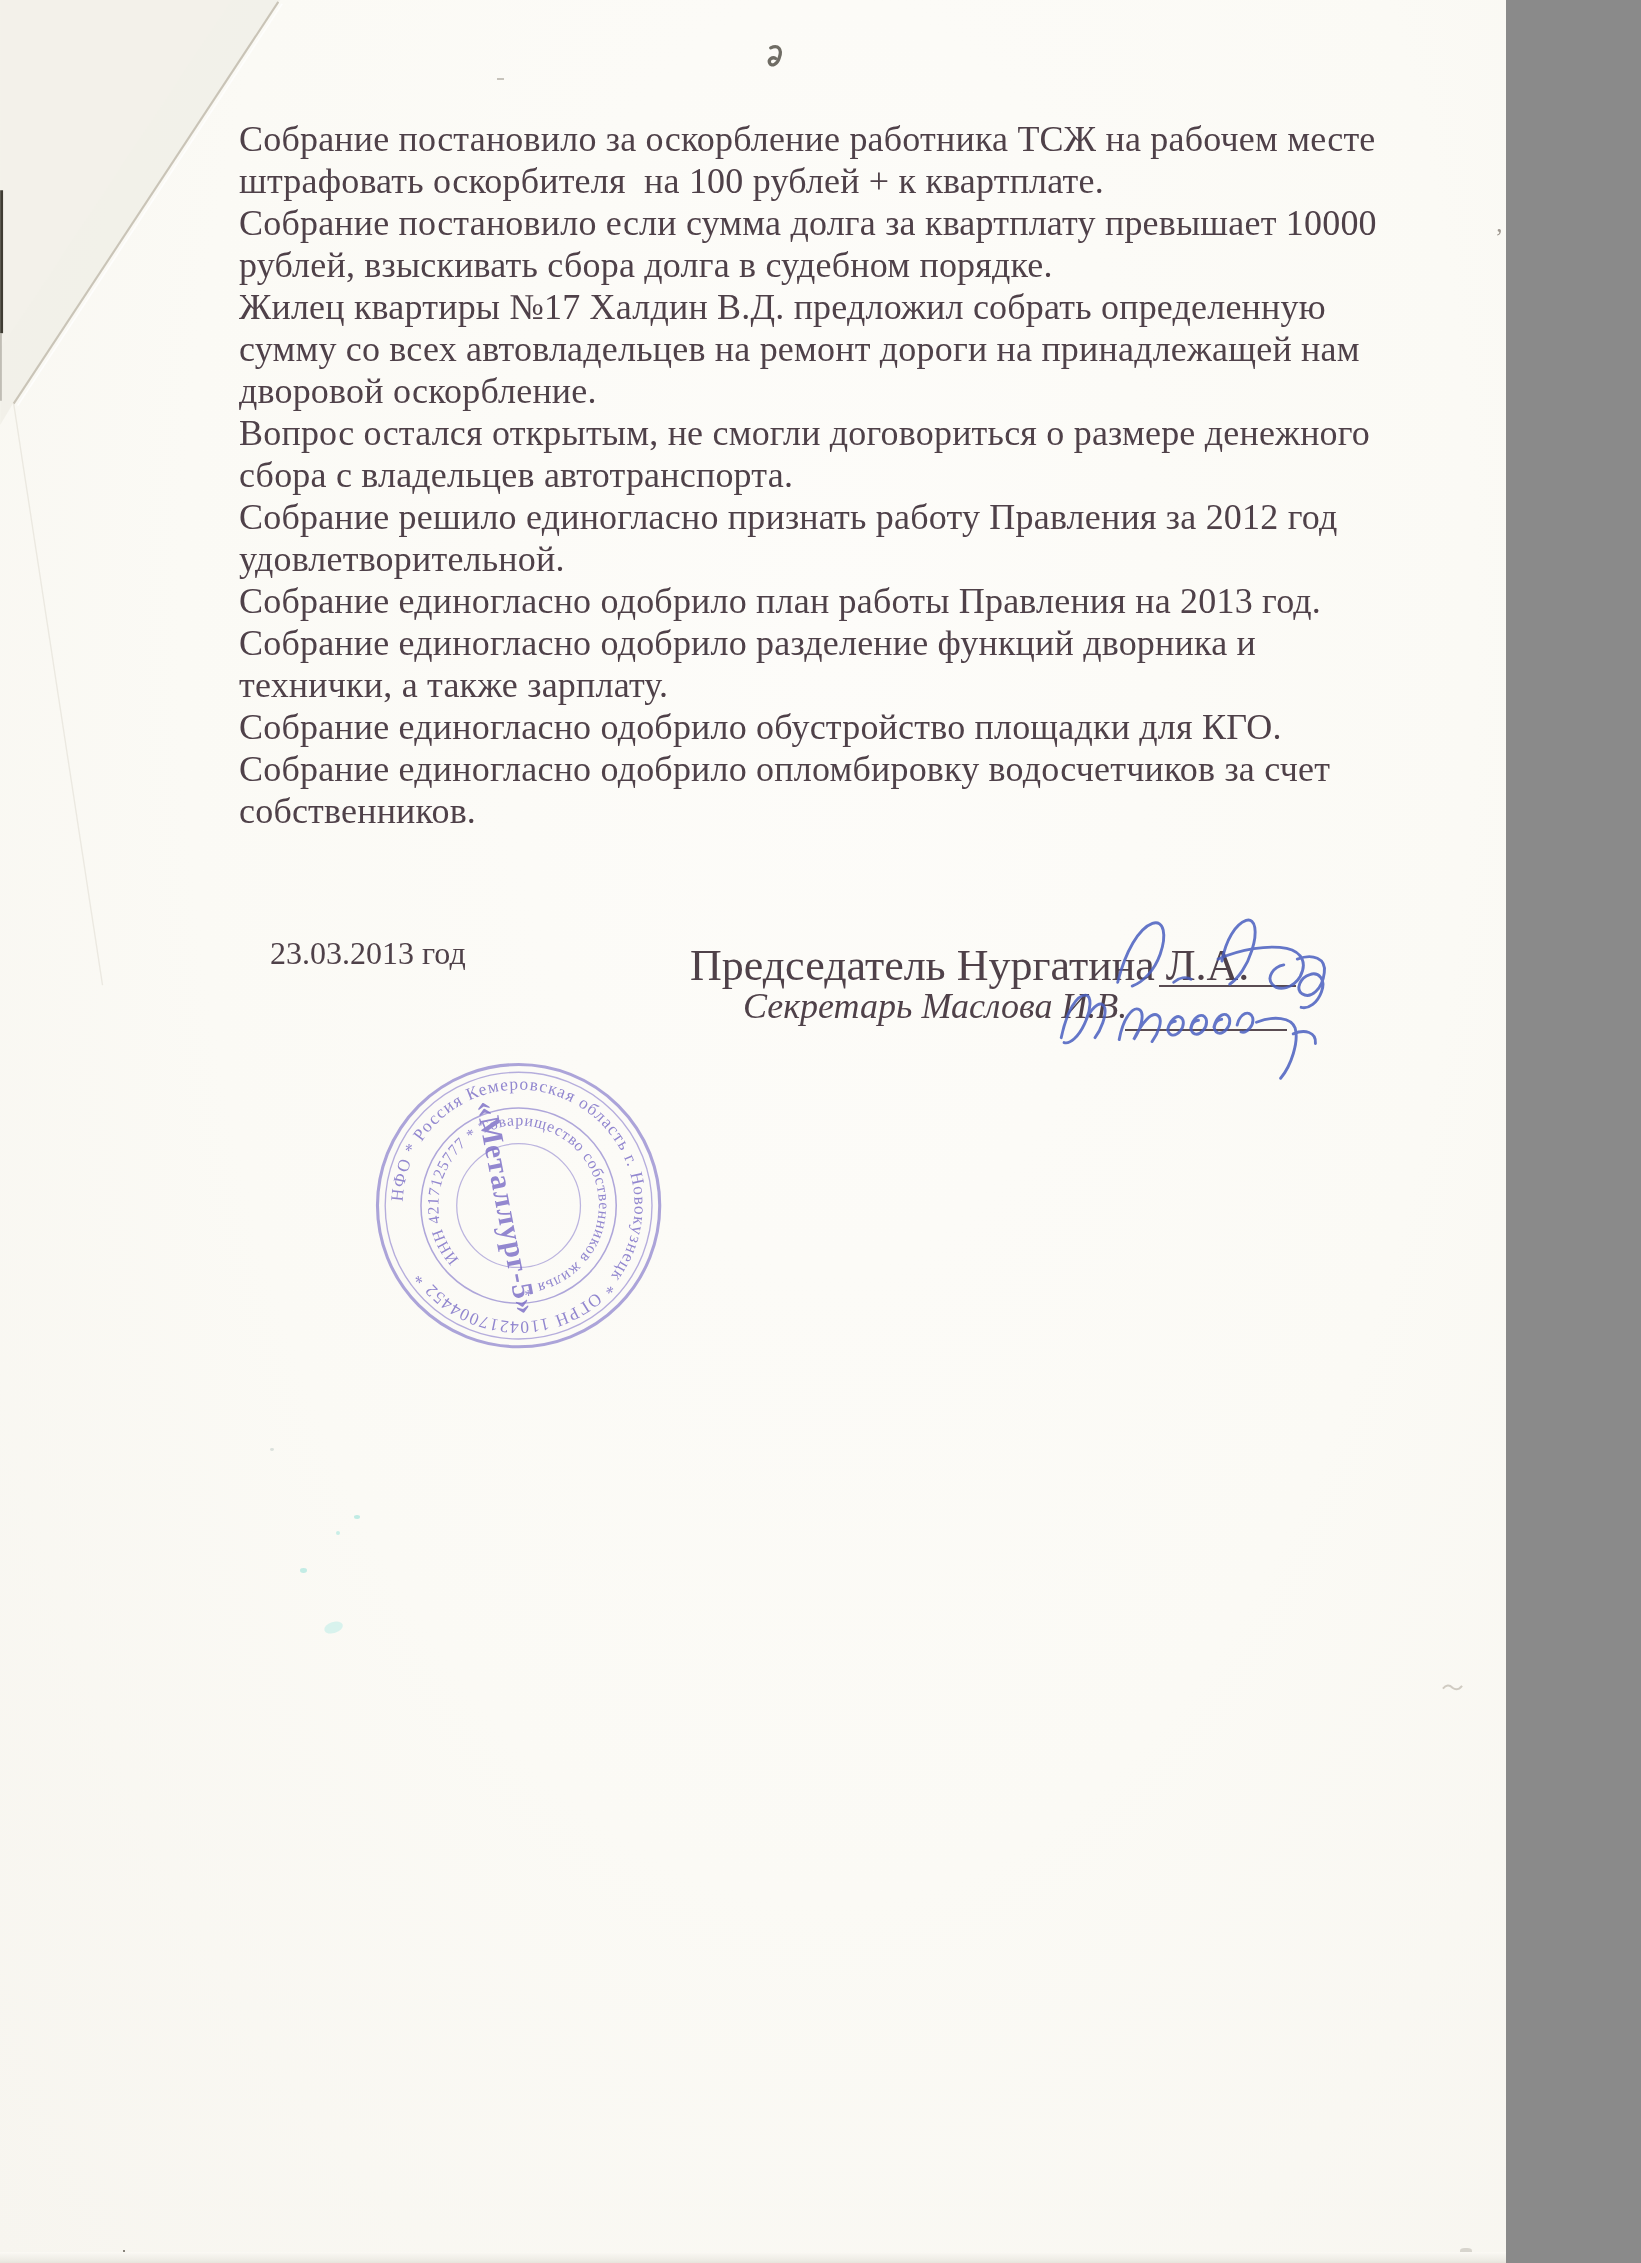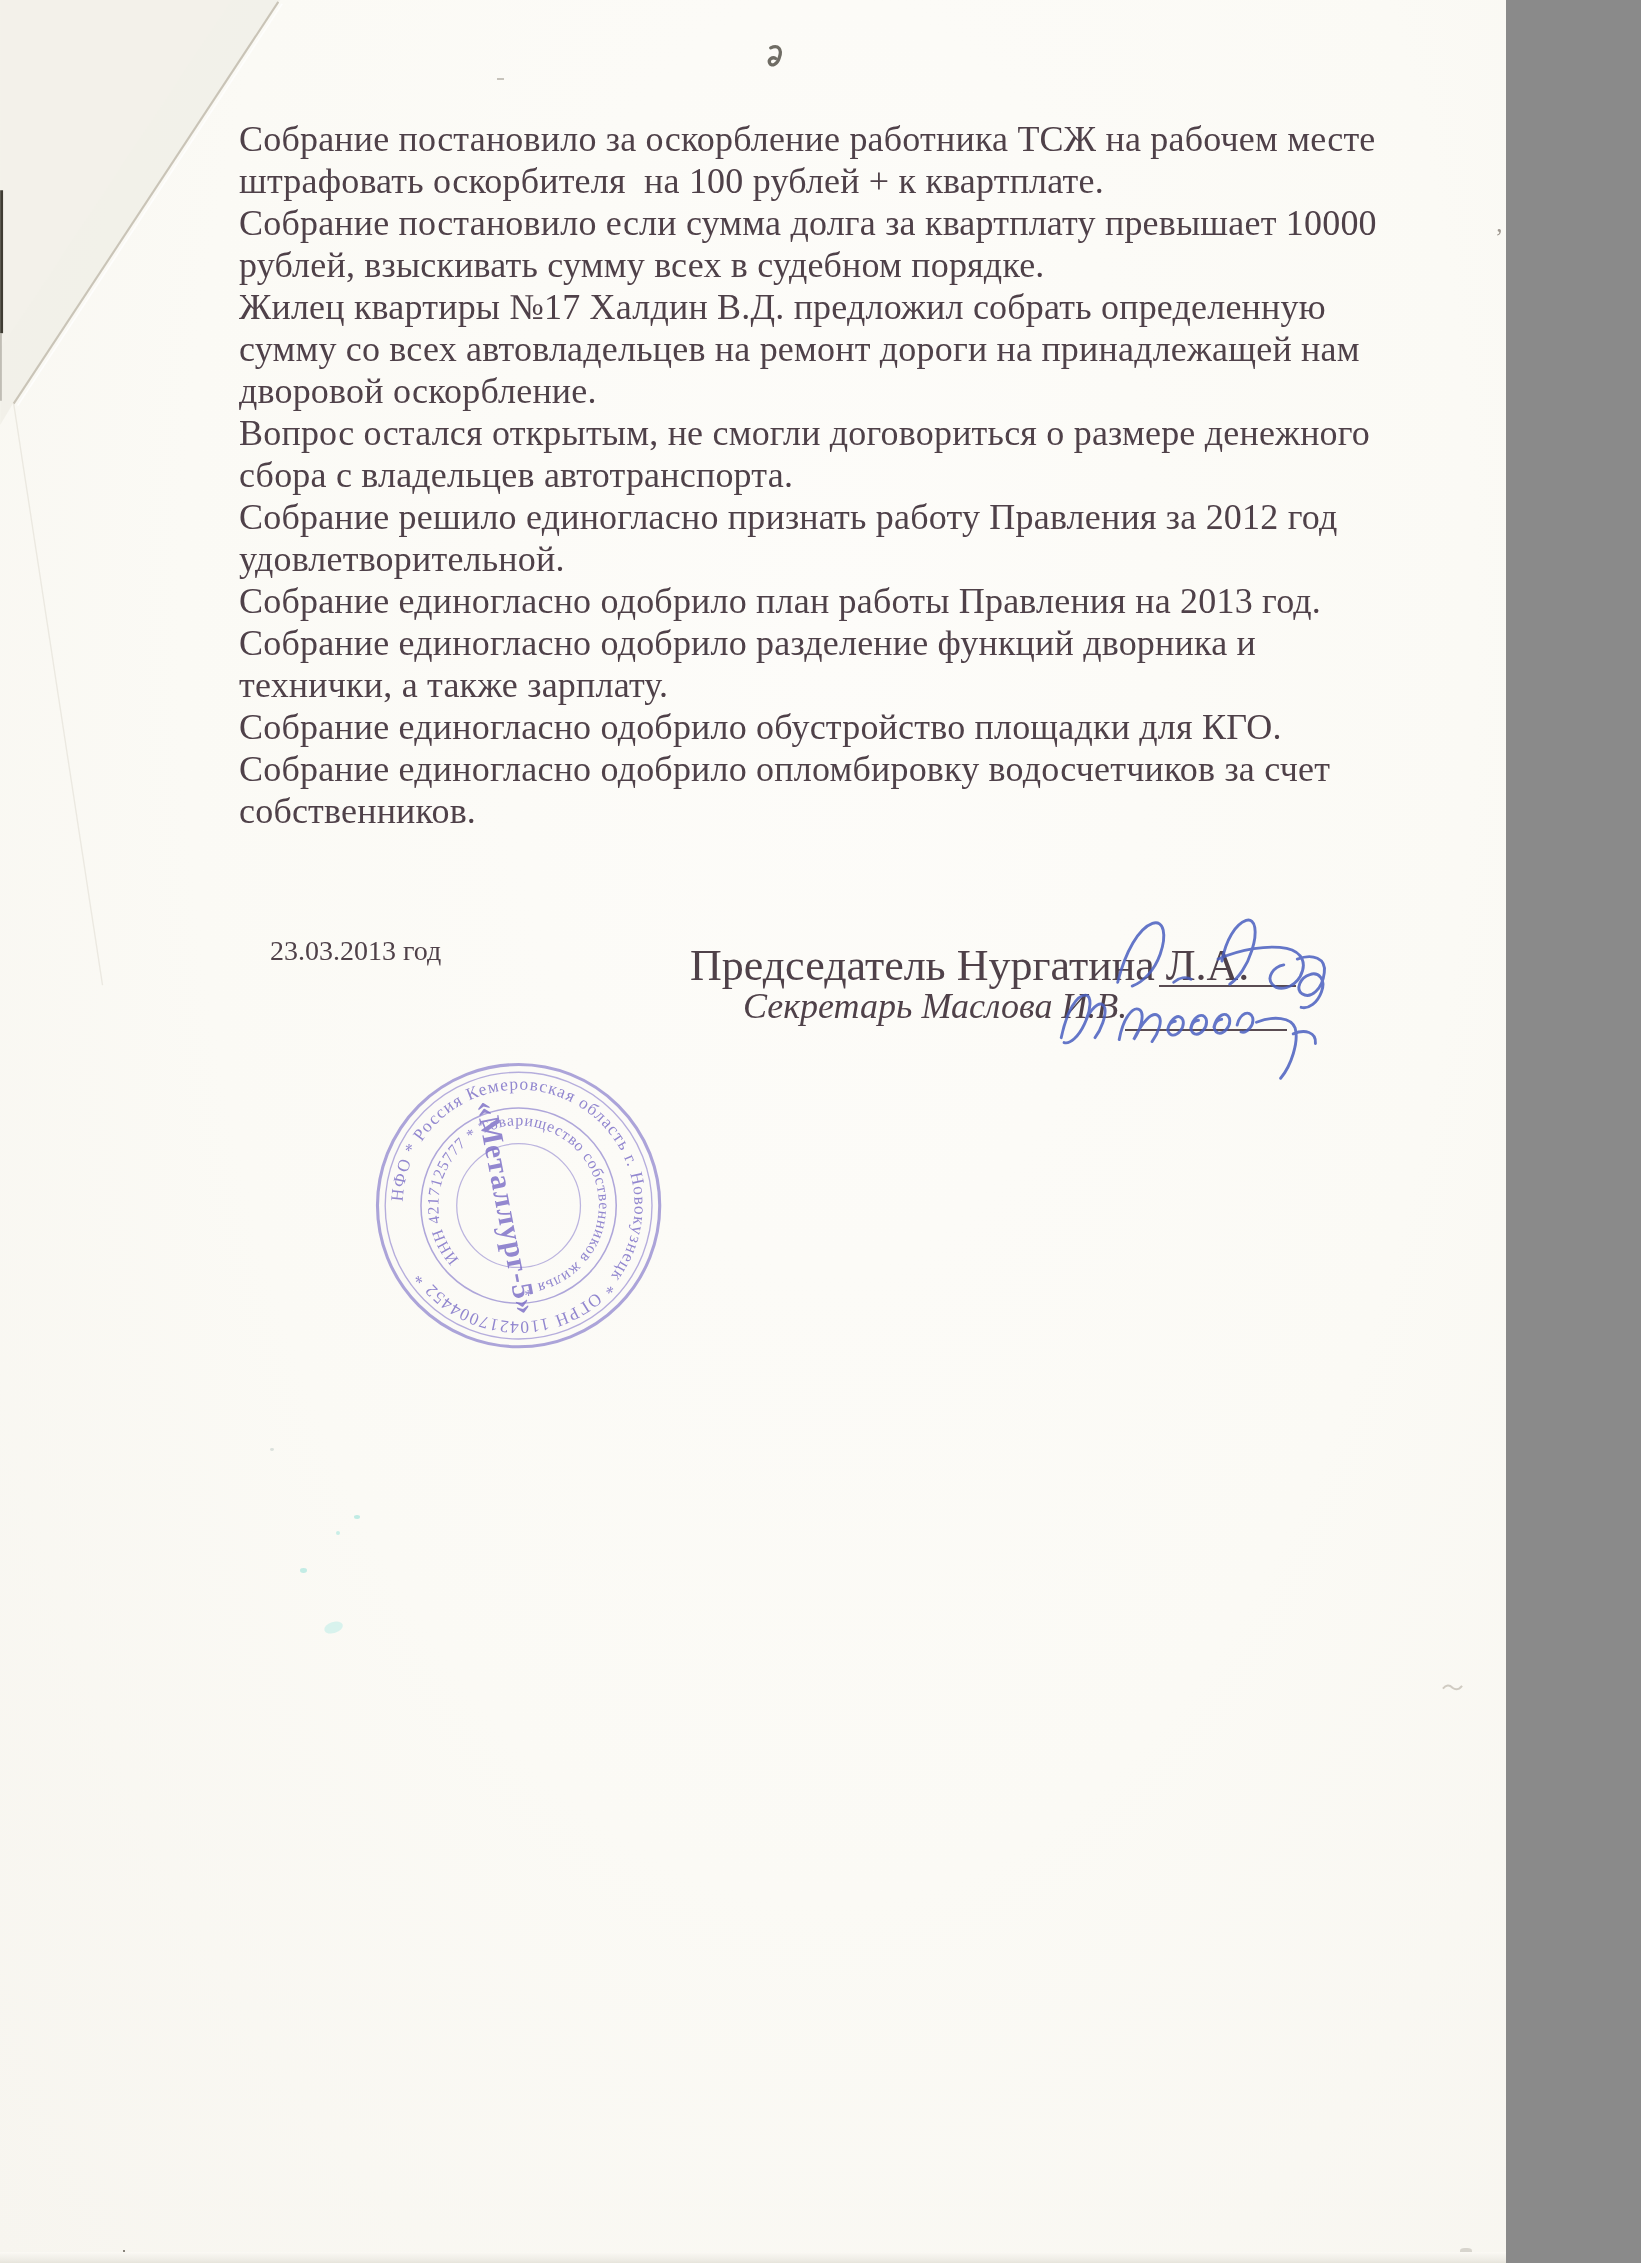--- a/index.html
+++ b/index.html
@@ -7,21 +7,21 @@
     position:relative;width:1506px;height:2263px;overflow:hidden;
     background:radial-gradient(ellipse at 55% 28%, #fdfcf9 0%, #fbfaf5 55%, #f7f5ef 100%);
     font-family:"Liberation Serif","DejaVu Serif",serif;
   }
   .tline{
     position:relative;white-space:pre;
     font-size:36px;line-height:42px;color:#4f4149;letter-spacing:0.2px;
   }
   .body-text{position:absolute;left:239px;top:118px;width:1274px;}
   .date-sign-row{position:absolute;left:0;top:0;width:1641px;}
-  .date-text{position:absolute;left:270px;top:935px;font-size:28px;color:#4f4149;white-space:pre;}
+  .date-text{position:absolute;left:270px;top:935px;font-size:32px;color:#4f4149;white-space:pre;}
   .chairman-label{position:absolute;left:690px;top:940px;font-size:44px;color:#4f4149;white-space:pre;}
   .secretary-label{position:absolute;left:743px;top:985px;font-size:36px;color:#4f4149;white-space:pre;font-style:italic;}
   .sig-underline{position:absolute;height:0;border-bottom:2.3px solid #5a4c52;}
   .u1{left:1159px;top:985px;width:137px;}
   .u2{left:1125px;top:1029px;width:162px;}
   .sig-svg{position:absolute;}
   .stamp-svg{position:absolute;left:362px;top:1049px;}
   .fold-svg{position:absolute;left:0;top:0;}
   .speck{position:absolute;}
   .bottom-edge{position:absolute;left:0;top:2252px;width:1641px;height:11.6px;
@@ -39,21 +39,21 @@
     <line x1="292" y1="4" x2="18" y2="420" stroke="#ffffff" stroke-width="1.6" opacity="0.8"></line>
     <path d="M 14 418 Q 58 700 106 1020" stroke="#d9d5c9" stroke-width="1.4" fill="none" opacity="0.45"></path>
     <rect x="0" y="197" width="3" height="148" fill="#3f3c33"></rect>
     <rect x="0" y="345" width="1.6" height="70" fill="#8c897e" opacity="0.6"></rect>
   </svg>
 
   <div class="body-text">
     <div class="tline">Собрание постановило за оскорбление работника ТСЖ на рабочем месте</div>
     <div class="tline">штрафовать оскорбителя  на 100 рублей + к квартплате.</div>
     <div class="tline">Собрание постановило если сумма долга за квартплату превышает 10000</div>
-    <div class="tline">рублей, взыскивать сумму всех в судебном порядке.</div>
+    <div class="tline">рублей, взыскивать сбора долга в судебном порядке.</div>
     <div class="tline">Жилец квартиры №17 Халдин В.Д. предложил собрать определенную</div>
     <div class="tline">сумму со всех автовладельцев на ремонт дороги на принадлежащей нам</div>
     <div class="tline">дворовой оскорбление.</div>
     <div class="tline">Вопрос остался открытым, не смогли договориться о размере денежного</div>
     <div class="tline">сбора с владельцев автотранспорта.</div>
     <div class="tline">Собрание решило единогласно признать работу Правления за 2012 год</div>
     <div class="tline">удовлетворительной.</div>
     <div class="tline">Собрание единогласно одобрило план работы Правления на 2013 год.</div>
     <div class="tline">Собрание единогласно одобрило разделение функций дворника и</div>
     <div class="tline">технички, а также зарплату.</div>

